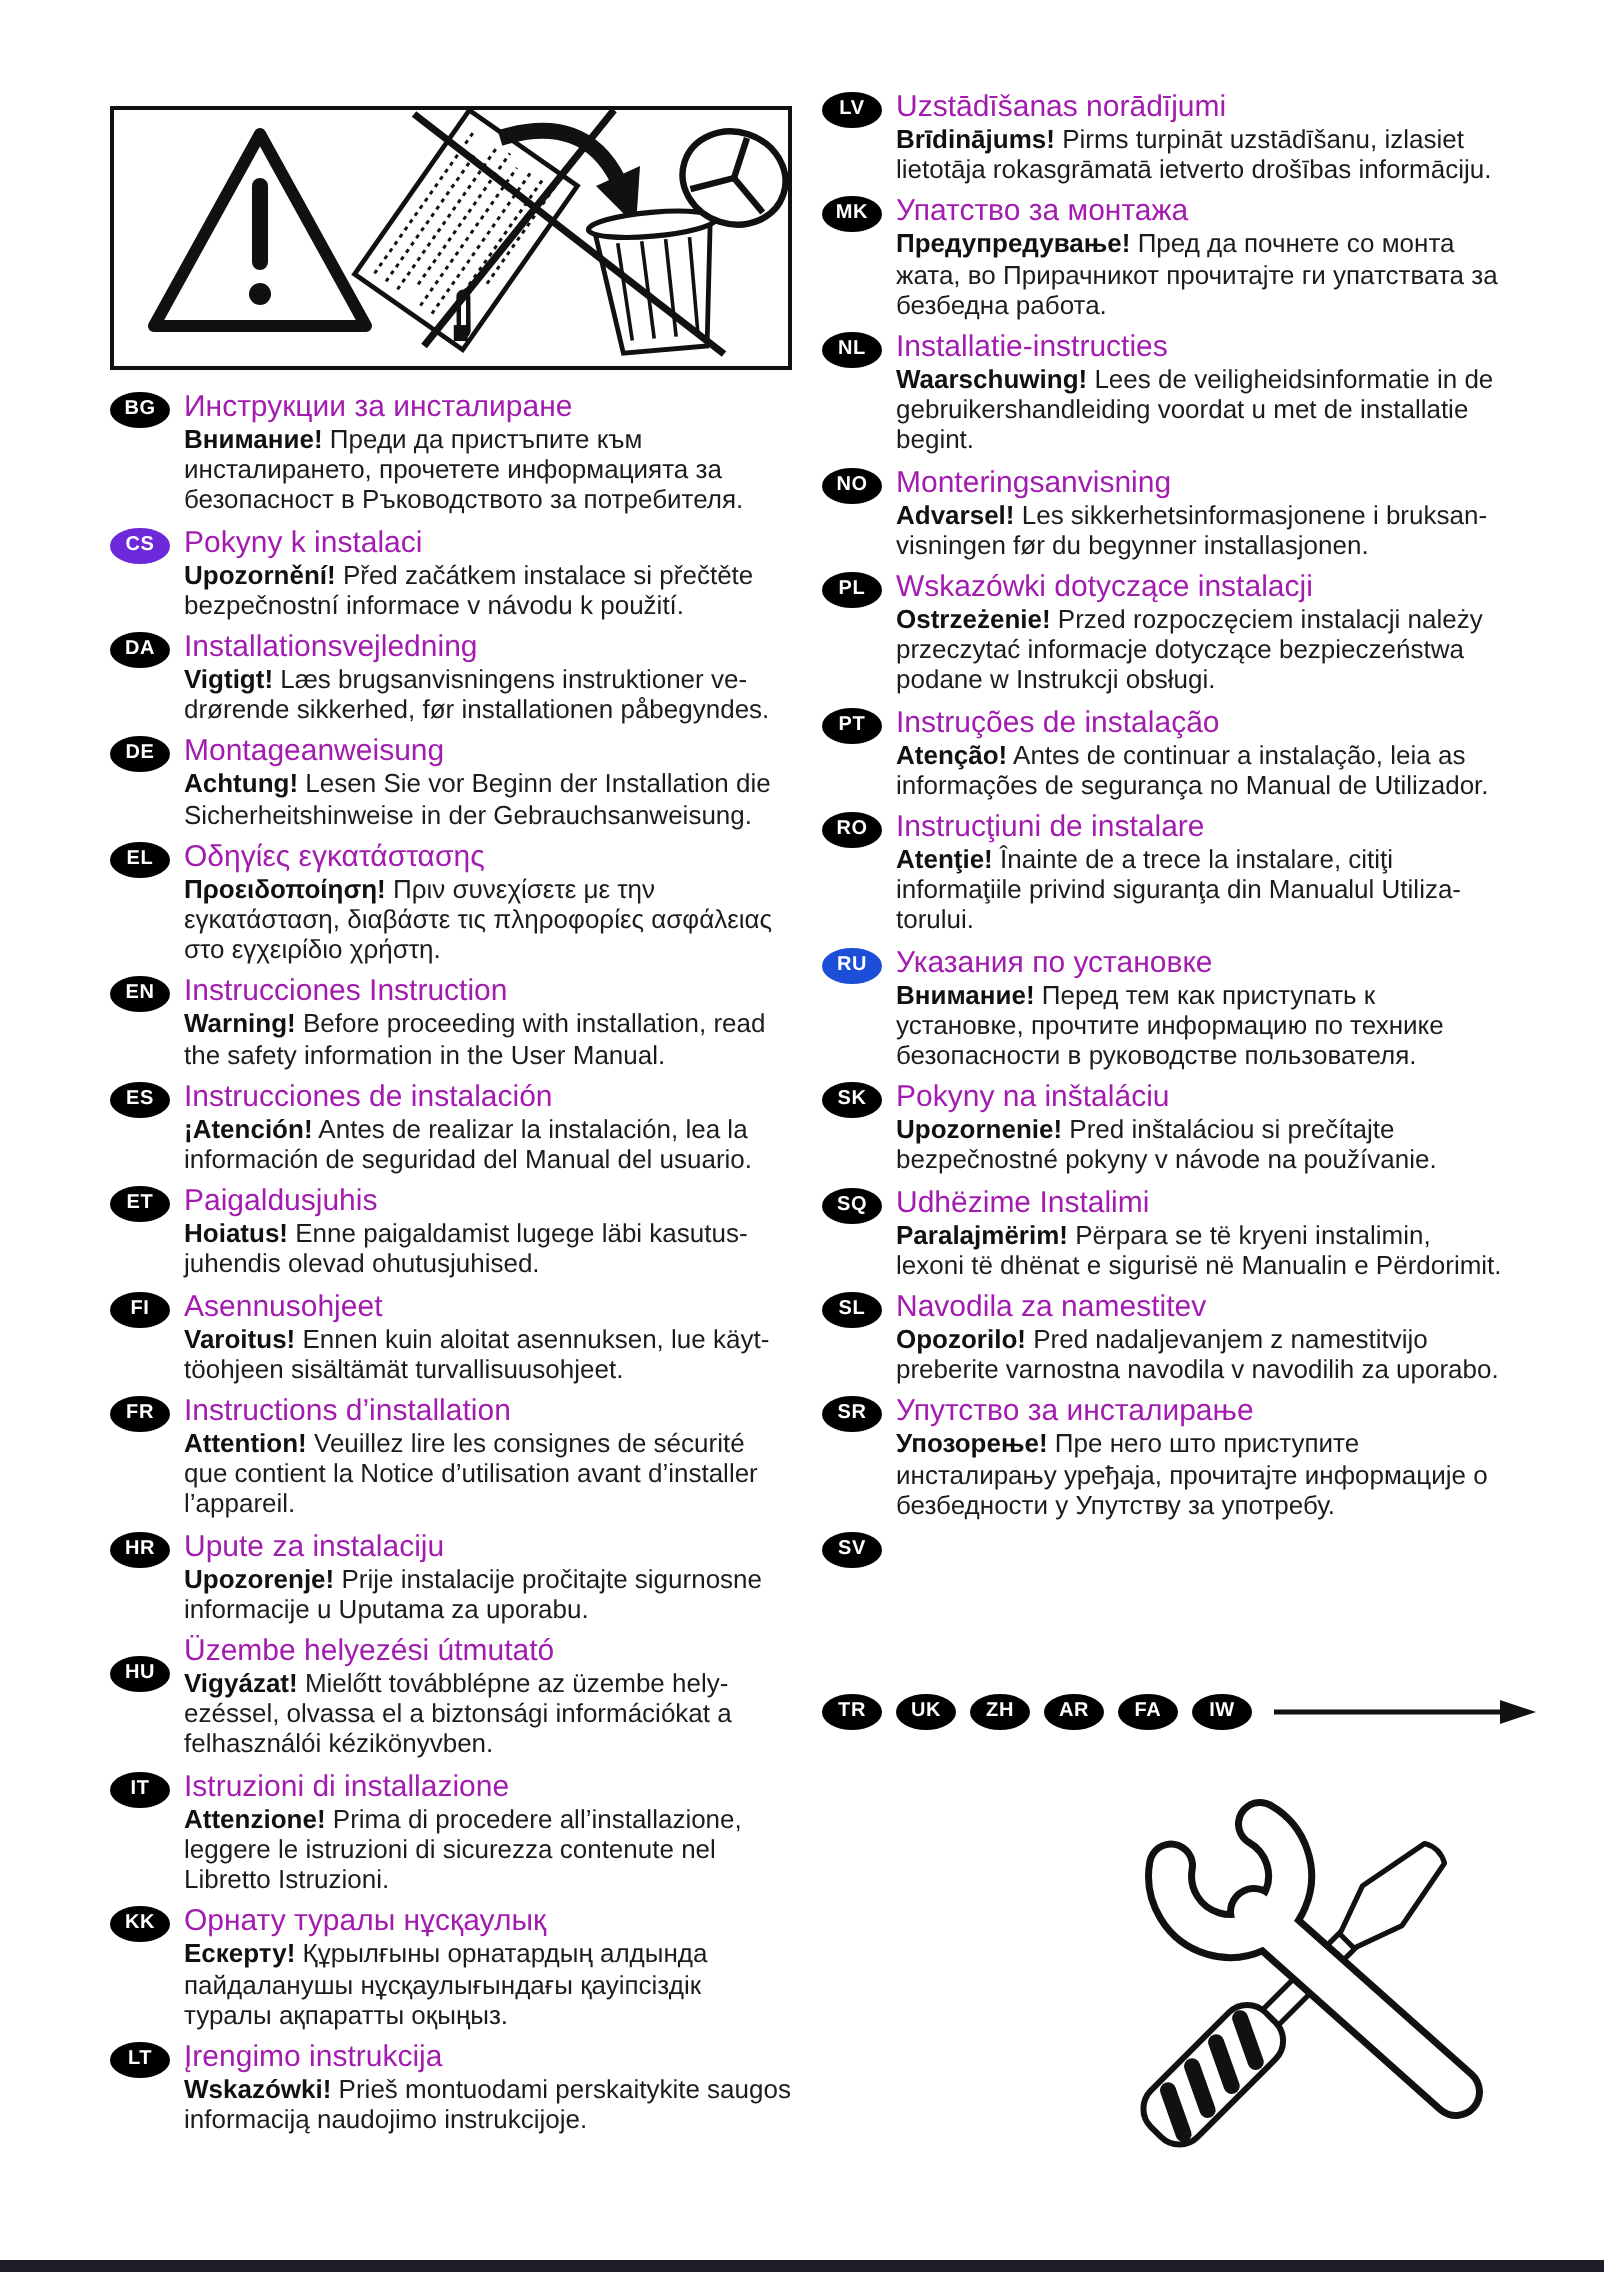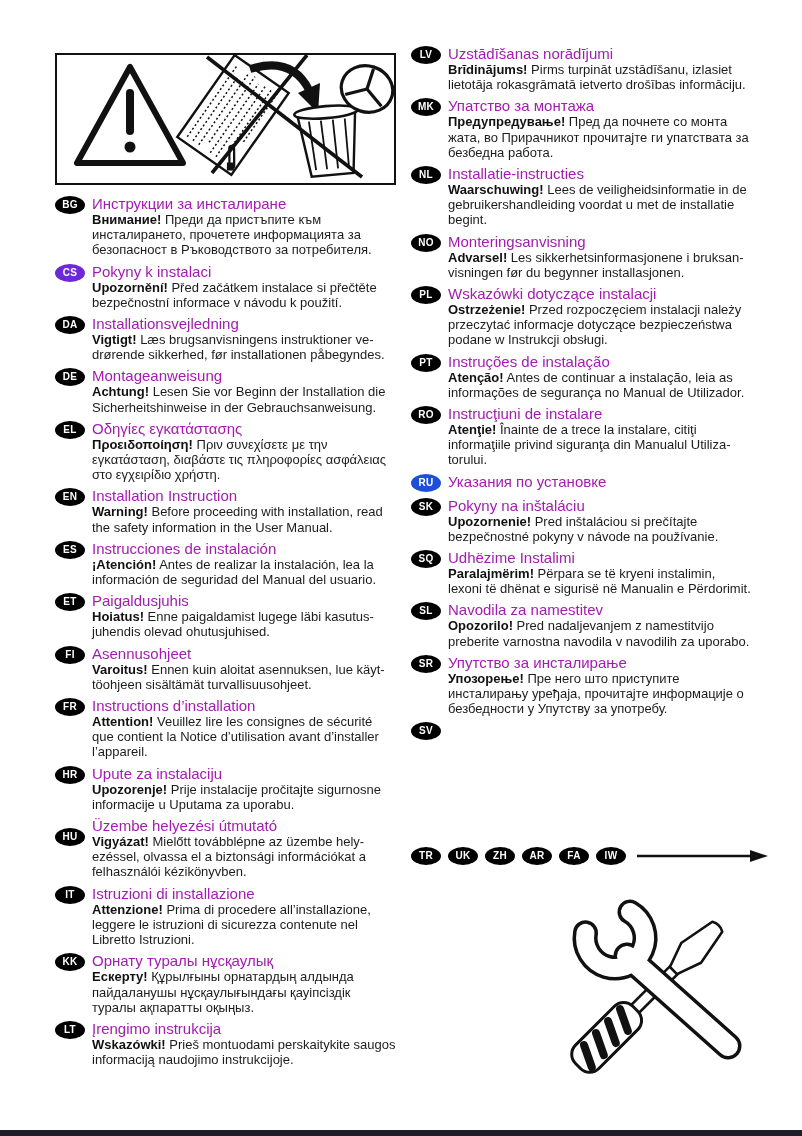--- a/index.html
+++ b/index.html
@@ -141,21 +141,21 @@
         <div class="etext">
           <div class="etitle">Οδηγίες εγκατάστασης</div>
           <p class="ebody"><b>Προειδοποίηση!</b> Πριν συνεχίσετε με την
 εγκατάσταση, διαβάστε τις πληροφορίες ασφάλειας
 στο εγχειρίδιο χρήστη.</p>
         </div>
       </div>
       <div class="entry">
         <span class="badge" style="background: rgb(0, 0, 0); color: rgb(255, 255, 255);">EN</span>
         <div class="etext">
-          <div class="etitle">Installation Instruction</div>
+          <div class="etitle">Instrucciones Instruction</div>
           <p class="ebody"><b>Warning!</b> Before proceeding with installation, read
 the safety information in the User Manual.</p>
         </div>
       </div>
       <div class="entry">
         <span class="badge" style="background: rgb(0, 0, 0); color: rgb(255, 255, 255);">ES</span>
         <div class="etext">
           <div class="etitle">Instrucciones de instalación</div>
           <p class="ebody"><b>¡Atención!</b> Antes de realizar la instalación, lea la
 información de seguridad del Manual del usuario.</p>
@@ -288,20 +288,23 @@
           <div class="etitle">Instrucţiuni de instalare</div>
           <p class="ebody"><b>Atenţie!</b> Înainte de a trece la instalare, citiţi
 informaţiile privind siguranţa din Manualul Utiliza-
 torului.</p>
         </div>
       </div>
       <div class="entry">
         <span class="badge" style="background: #1d4ed8; color: rgb(255, 255, 255);">RU</span>
         <div class="etext">
           <div class="etitle">Указания по установке</div>
+          <p class="ebody"><b>Внимание!</b> Перед тем как приступать к
+установке, прочтите информацию по технике
+безопасности в руководстве пользователя.</p>
         </div>
       </div>
       <div class="entry">
         <span class="badge" style="background: rgb(0, 0, 0); color: rgb(255, 255, 255);">SK</span>
         <div class="etext">
           <div class="etitle">Pokyny na inštaláciu</div>
           <p class="ebody"><b>Upozornenie!</b> Pred inštaláciou si prečítajte
 bezpečnostné pokyny v návode na používanie.</p>
         </div>
       </div>

